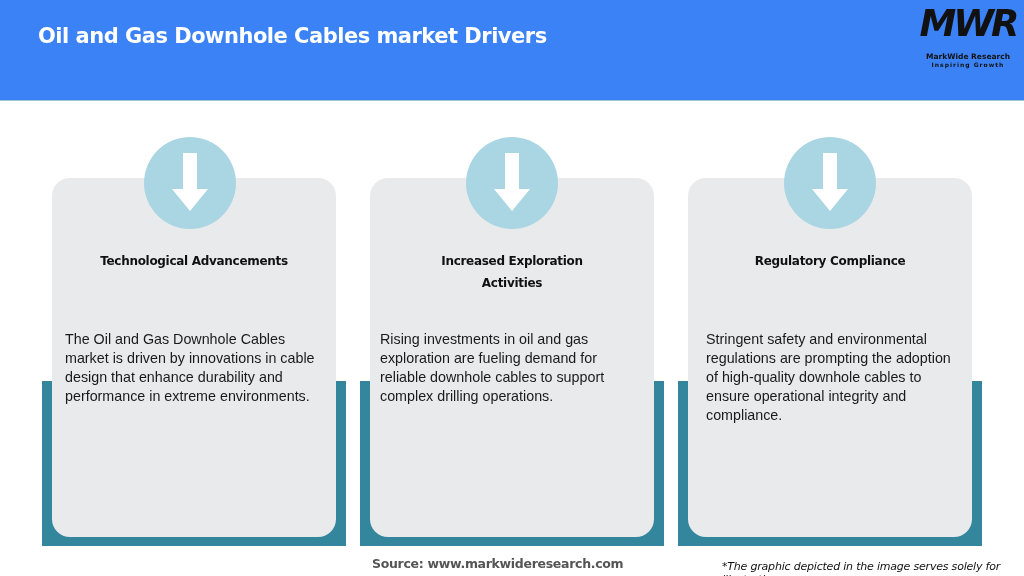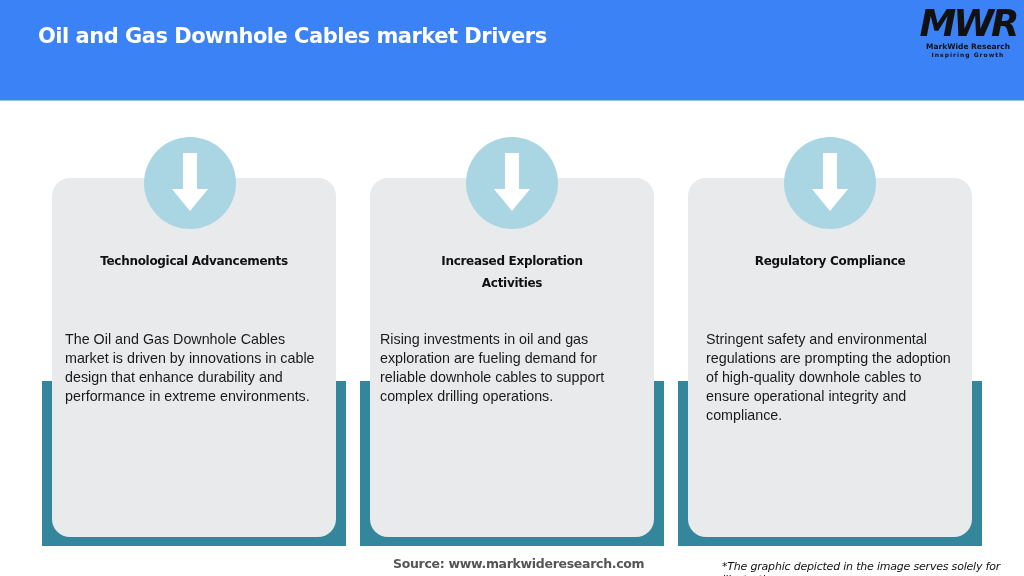--- a/index.html
+++ b/index.html
@@ -22,21 +22,21 @@
       position: absolute; left: 918px; top: 10px; width: 100px; height: 48px;
       text-align: center;
     }
     .logo-mark {
       font-family: "DejaVu Sans", sans-serif; font-weight: bold; font-style: italic;
       font-size: 37px; color: #111111; letter-spacing: -3px; line-height: 28px;
       display: block;
     }
     .logo-name {
       display: block; font-family: "DejaVu Sans", sans-serif; font-weight: bold;
-      font-size: 7.5px; color: #111111; line-height: 9px; margin-top: 4px;
+      font-size: 7.5px; color: #111111; line-height: 9px; margin-top: 14px;
     }
     .logo-tag {
       display: block; font-family: "DejaVu Sans", sans-serif; font-weight: bold;
       font-size: 6px; color: #111111; letter-spacing: 1px; line-height: 7px;
     }
     .backing {
       position: absolute; top: 381px; height: 165px; background: #33869c;
     }
     .card {
       position: absolute; top: 178px; width: 284px; height: 359px;
@@ -52,21 +52,21 @@
       font-family: "DejaVu Sans", sans-serif; font-weight: bold; font-size: 12px;
       color: #111111; line-height: 22px; letter-spacing: -0.3px;
     }
     .card-title.two { padding: 0 40px; box-sizing: border-box; }
     .card-text {
       position: absolute; left: 13px; right: 10px; top: 152px;
       font-family: "Liberation Sans", sans-serif; font-size: 14.3px;
       color: #1a1a1a; line-height: 19px;
     }
     .source {
-      position: absolute; left: 393px; top: 556px;
+      position: absolute; left: 372px; top: 556px;
       font-family: "DejaVu Sans", sans-serif; font-weight: bold; font-size: 12.5px;
       color: #555555; letter-spacing: -0.3px; text-align: center;
     }
     .disclaimer {
       position: absolute; left: 722px; top: 560px;
       font-family: "DejaVu Sans", sans-serif; font-size: 11px; color: #111111;
       letter-spacing: -0.2px;
       font-style: italic;
     }
   </style>

